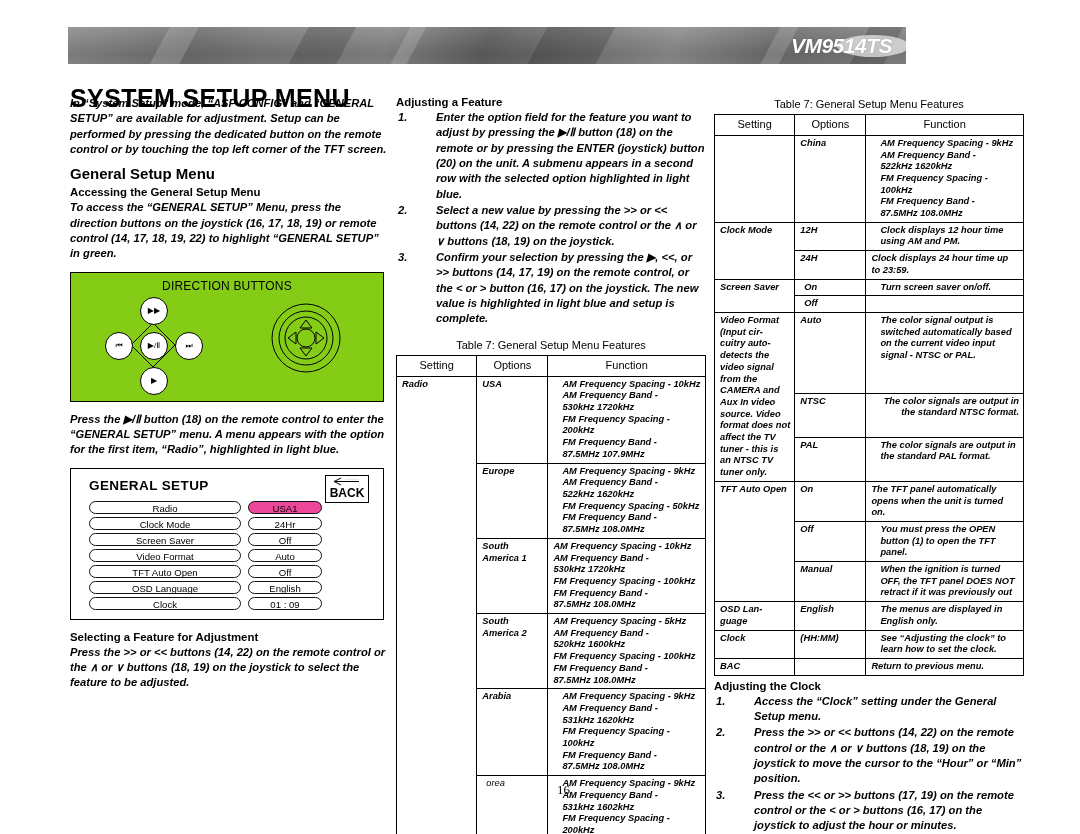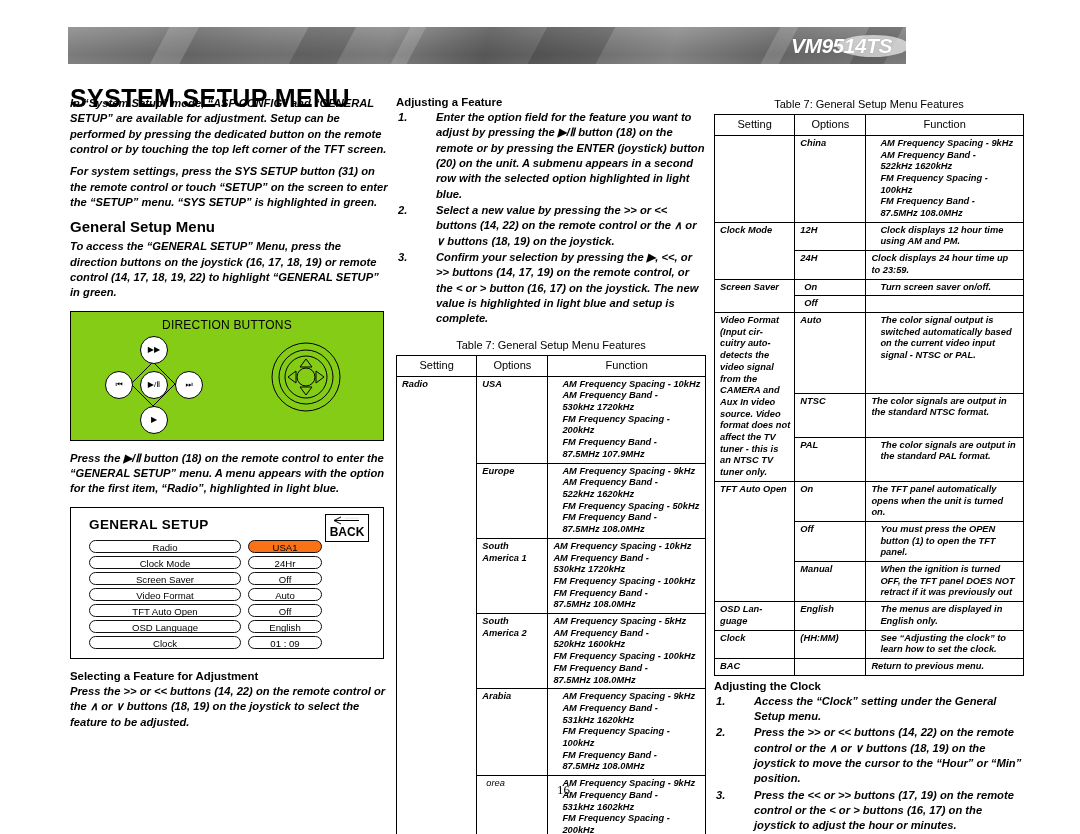--- a/index.html
+++ b/index.html
@@ -254,21 +254,21 @@
     border-radius: 7px;
     background: #fff;
     font-size: 9.6px;
     height: 13.5px;
     line-height: 13.5px;
     text-align: center;
     box-sizing: border-box;
   }
   .gs-name { width: 152px; }
   .gs-val  { width: 74px; }
-  .gs-val.sel { background: #f97316; }
+  .gs-val.sel { background: #ec4899; }
 
   
   .tbl-cap {
     text-align: center;
     font-size: 11px;
     margin-bottom: 4px;
     margin-top: 2px;
   }
   table.feat {
     border-collapse: collapse;
@@ -331,23 +331,23 @@
       <div class="logo-oval"></div>
       <div class="logo-text">VM9514TS</div>
     </div>
   </div>
 
   <h1 class="page-title">SYSTEM SETUP MENU</h1>
 
   <div class="col col-left">
 
     <p class="body-it">In “System Setup” mode, “ASP CONFIG” and “GENERAL SETUP” are available for adjustment. Setup can be performed by pressing the dedicated button on the remote control or by touching the top left corner of the TFT screen.</p>
-    <p class="body-it">For system settings, press the SYS SETUP button (31) on the remote control or touch “SETUP” on the screen to enter the “SETUP” menu. “SYS SETUP” is highlighted in green.</p>
 
     <h2 class="sec-head">General Setup Menu</h2>
+    <h3 class="plain-head">Accessing the General Setup Menu</h3>
     <p class="body-it">To access the “GENERAL SETUP” Menu, press the direction buttons on the joystick (16, 17, 18, 19) or remote control (14, 17, 18, 19, 22) to highlight “GENERAL SETUP” in green.</p>
 
     <div class="fig-direction">
       <div class="cap">DIRECTION BUTTONS</div>
 
       <div class="dpad">
         <svg class="links" viewBox="0 0 96 96">
           <line x1="48" y1="26" x2="26" y2="48" stroke="#000" stroke-width="1"></line>
           <line x1="48" y1="26" x2="70" y2="48" stroke="#000" stroke-width="1"></line>
           <line x1="26" y1="48" x2="48" y2="70" stroke="#000" stroke-width="1"></line>
@@ -557,21 +557,21 @@
           <td class="option" style="padding-left: 9px; white-space: pre-line;">Off</td>
           <td class="func" style="white-space: pre-line;"></td>
         </tr>
         <tr>
           <td class="setting" rowspan="3" style="white-space: pre-line;">Video Format (Input cir- cuitry auto- detects the video signal from the CAMERA and Aux In video source. Video format does not affect the TV tuner - this is an NTSC TV tuner only.</td>
           <td class="option" style="white-space: pre-line;">Auto</td>
           <td class="func indent" style="white-space: pre-line;">The color signal output is switched automatically based on the current video input signal - NTSC or PAL.</td>
         </tr>
         <tr>
           <td class="option" style="white-space: pre-line;">NTSC</td>
-          <td class="func" style="white-space: pre-line;">The color signals are output in the standard NTSC format.</td>
+          <td class="func" style="white-space: pre-line; text-align: right;">The color signals are output in the standard NTSC format.</td>
         </tr>
         <tr>
           <td class="option" style="white-space: pre-line;">PAL</td>
           <td class="func indent" style="white-space: pre-line;">The color signals are output in the standard PAL format.</td>
         </tr>
         <tr>
           <td class="setting" rowspan="3" style="white-space: pre-line;">TFT Auto Open</td>
           <td class="option" style="white-space: pre-line;">On</td>
           <td class="func" style="white-space: pre-line;">The TFT panel automatically opens when the unit is turned on.</td>
         </tr>

